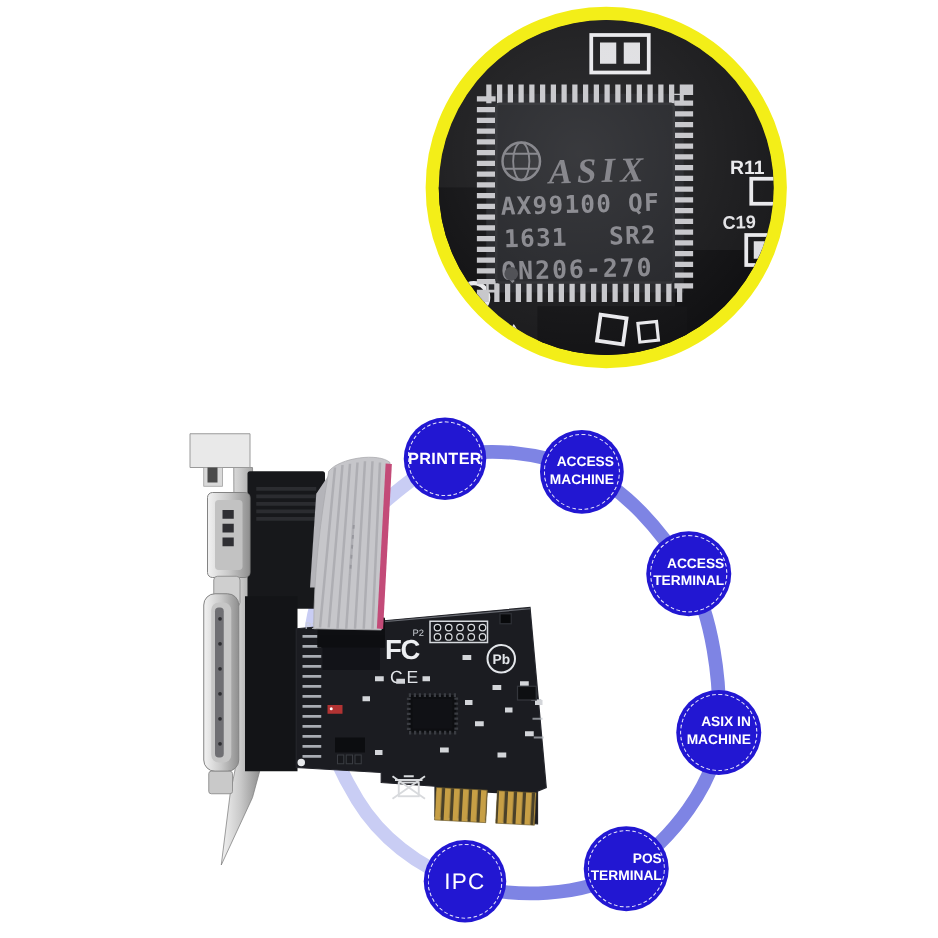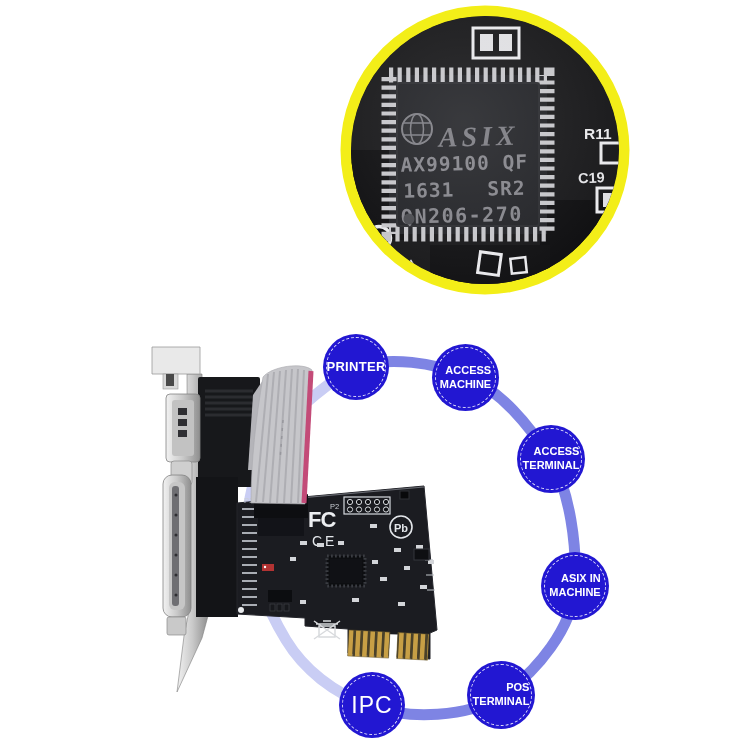--- a/index.html
+++ b/index.html
@@ -220,15 +220,15 @@
 
 <div class="node" style="left:323px;top:334px;width:66px;height:66px;font-size:13px;letter-spacing:.3px">PRINTER</div>
 <div class="node" style="left:432px;top:344px;width:67px;height:67px;font-size:11px">ACCESS
 MACHINE</div>
 <div class="node" style="left:517px;top:425px;width:68px;height:68px;font-size:11px">ACCESS
 TERMINAL</div>
 <div class="node" style="left:541px;top:552px;width:68px;height:68px;font-size:11px">ASIX IN
 MACHINE</div>
 <div class="node" style="left:467px;top:661px;width:68px;height:68px;font-size:11px">POS
 TERMINAL</div>
-<div class="node big" style="left:339px;top:672px;width:66px;height:66px;font-size:23px">IPC</div>
+<div class="node big" style="left:339px;top:672px;width:66px;height:66px;font-size:18px">IPC</div>
 
 </div>
 
 </body></html>

